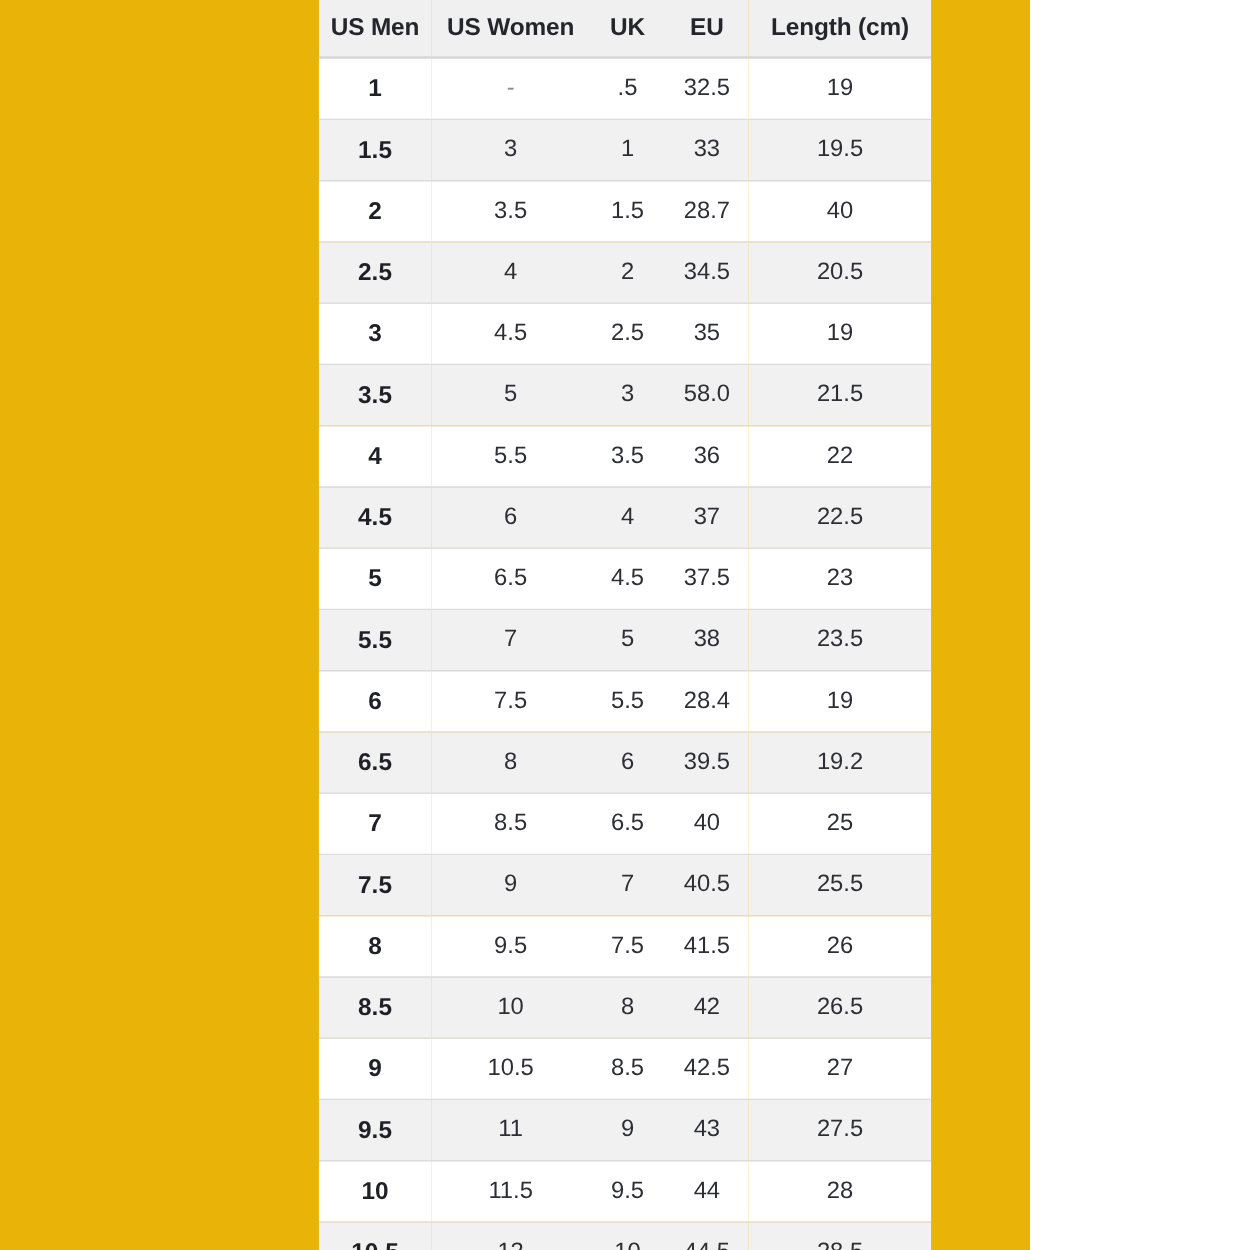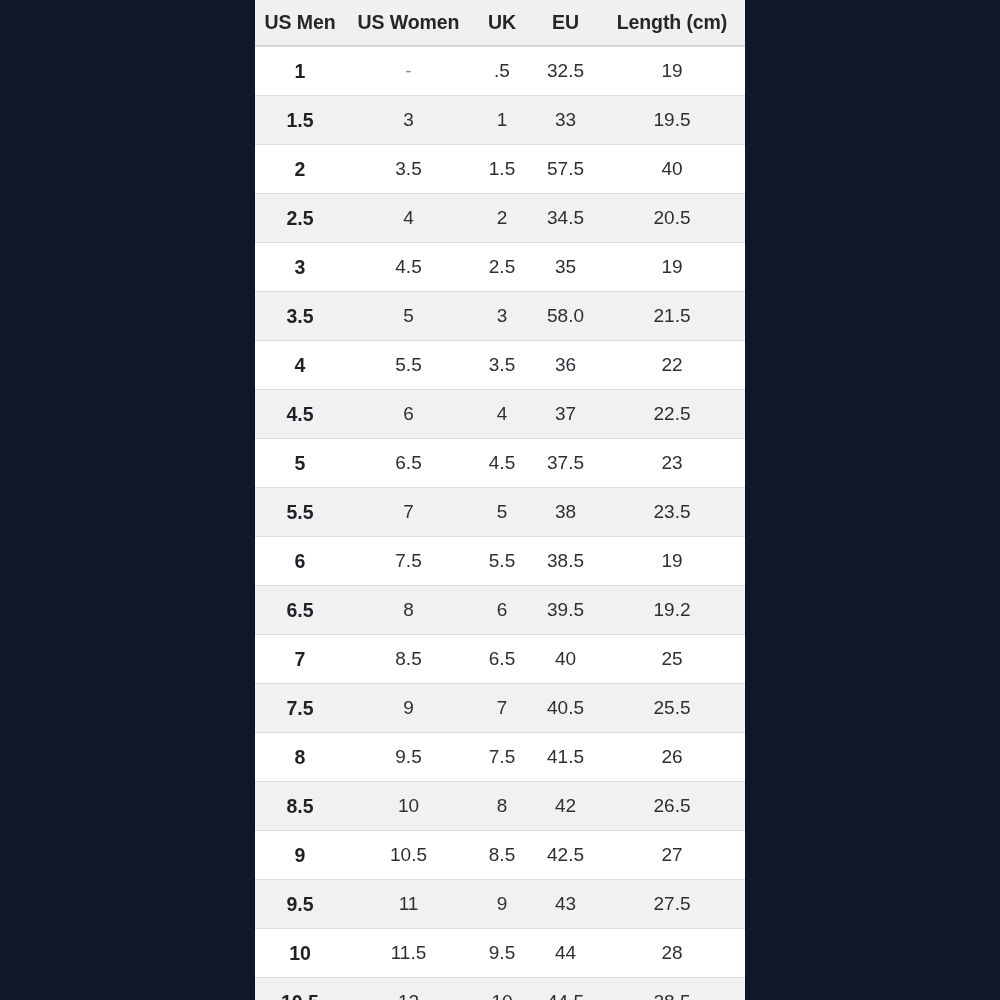--- a/index.html
+++ b/index.html
@@ -7,23 +7,23 @@
     padding: 0;
     width: 1000px;
     height: 1000px;
     background: #ffffff;
     font-family: "Liberation Sans", sans-serif;
     overflow: hidden;
   }
 
   #size-chart-page {
     position: relative;
-    width: 1000px;
+    width: 824px;
     height: 1000px;
-    background: #0f172a;
+    background: #eab308;
   }
 
   
   #size-table-wrap {
     position: absolute;
     left: 255px;
     top: 0px;
     width: 490px;
     overflow: hidden;
     height: 1000px;
@@ -117,21 +117,21 @@
             <td class="first-col">1.5</td>
             <td>3</td>
             <td>1</td>
             <td>33</td>
             <td>19.5</td>
           </tr>
           <tr class="plain">
             <td class="first-col">2</td>
             <td>3.5</td>
             <td>1.5</td>
-            <td>57.5</td>
+            <td>28.7</td>
             <td>40</td>
           </tr>
           <tr class="stripe">
             <td class="first-col">2.5</td>
             <td>4</td>
             <td>2</td>
             <td>34.5</td>
             <td>20.5</td>
           </tr>
           <tr class="plain">
@@ -173,21 +173,21 @@
             <td class="first-col">5.5</td>
             <td>7</td>
             <td>5</td>
             <td>38</td>
             <td>23.5</td>
           </tr>
           <tr class="plain">
             <td class="first-col">6</td>
             <td>7.5</td>
             <td>5.5</td>
-            <td>38.5</td>
+            <td>28.4</td>
             <td>19</td>
           </tr>
           <tr class="stripe">
             <td class="first-col">6.5</td>
             <td>8</td>
             <td>6</td>
             <td>39.5</td>
             <td>19.2</td>
           </tr>
           <tr class="plain">

